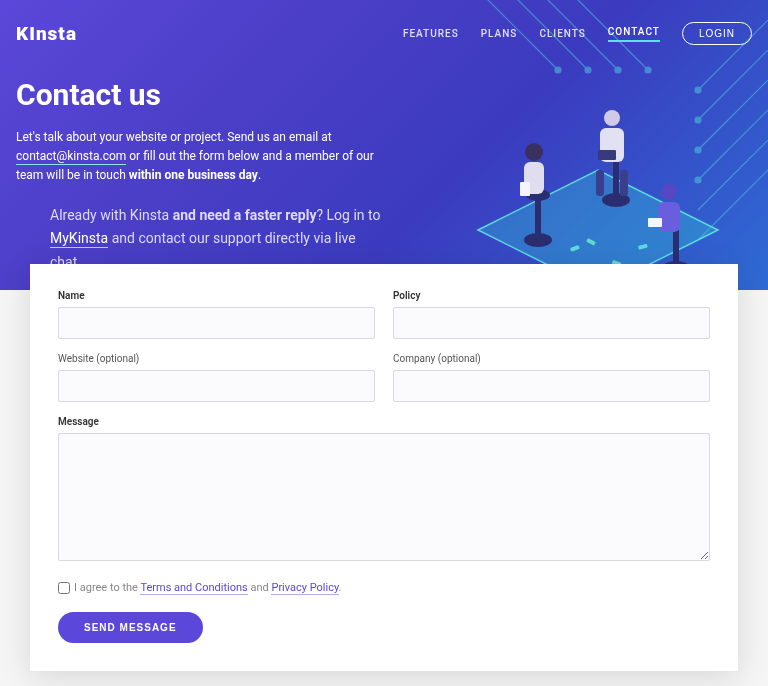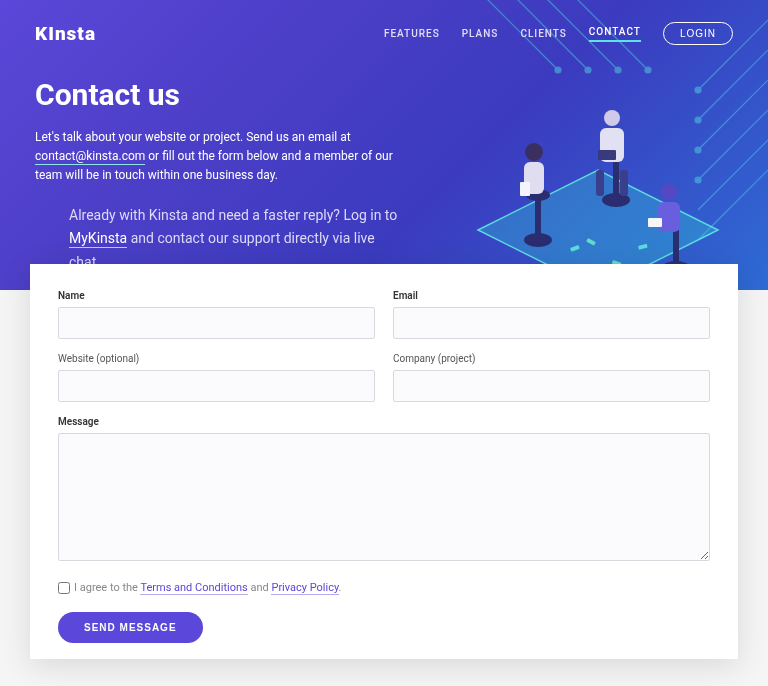--- a/index.html
+++ b/index.html
@@ -5,21 +5,21 @@
     * { margin: 0; padding: 0; box-sizing: border-box; }
     body {
       font-family: -apple-system, BlinkMacSystemFont, 'Segoe UI', Roboto, sans-serif;
       background: #f5f5f5;
       width: 768px;
       height: 686px;
       overflow: hidden;
     }
     .hero {
       background: linear-gradient(135deg, #5b47d9 0%, #4c3fc7 30%, #3b3bbf 60%, #2e6bd4 100%);
-      padding: 22px 35px 0;
+      padding: 22px 16px 0;
       min-height: 290px;
       position: relative;
       overflow: hidden;
     }
     .circuits {
       position: absolute;
       right: -40px;
       top: -40px;
       width: 420px;
       height: 400px;
@@ -83,32 +83,32 @@
       font-size: 12px;
       line-height: 1.6;
       margin-bottom: 18px;
     }
     .intro a, .already a {
       color: #fff;
       border-bottom: 1px solid #8de6e3;
       text-decoration: none;
       padding-bottom: 1px;
     }
-    .intro strong, .already strong { font-weight: 400; }
+    .intro strong, .already strong { font-weight: 700; }
     .already {
       font-size: 14px;
       line-height: 1.7;
       color: #ddd9f7;
       max-width: 340px;
       margin-left: 34px;
     }
     .form-card {
       background: #fff;
       margin: -26px 30px 0;
-      padding: 26px 28px 16px;
+      padding: 26px 28px 28px;
       box-shadow: 0 6px 30px rgba(0,0,0,0.12);
       position: relative;
       z-index: 3;
     }
     .row2 {
       display: grid;
       grid-template-columns: 1fr 1fr;
       gap: 18px;
       margin-bottom: 14px;
     }
@@ -258,31 +258,31 @@
   </div>
 </div>
 
 <div class="form-card">
   <div class="row2">
     <div class="field">
       <label class="strong">Name</label>
       <input type="text" style="">
     </div>
     <div class="field">
-      <label class="strong">Email</label>
+      <label class="strong">Policy</label>
       <input type="email" style="">
     </div>
   </div>
   <div class="row2">
     <div class="field">
       <label>Website (optional)</label>
       <input type="text" style="">
     </div>
     <div class="field">
-      <label>Company (project)</label>
+      <label>Company (optional)</label>
       <input type="text" style="">
     </div>
   </div>
   <div class="field msgblock">
     <label class="strong">Message</label>
     <textarea style=""></textarea>
   </div>
   <div class="consent">
     <input type="checkbox" style="">
     <span>

